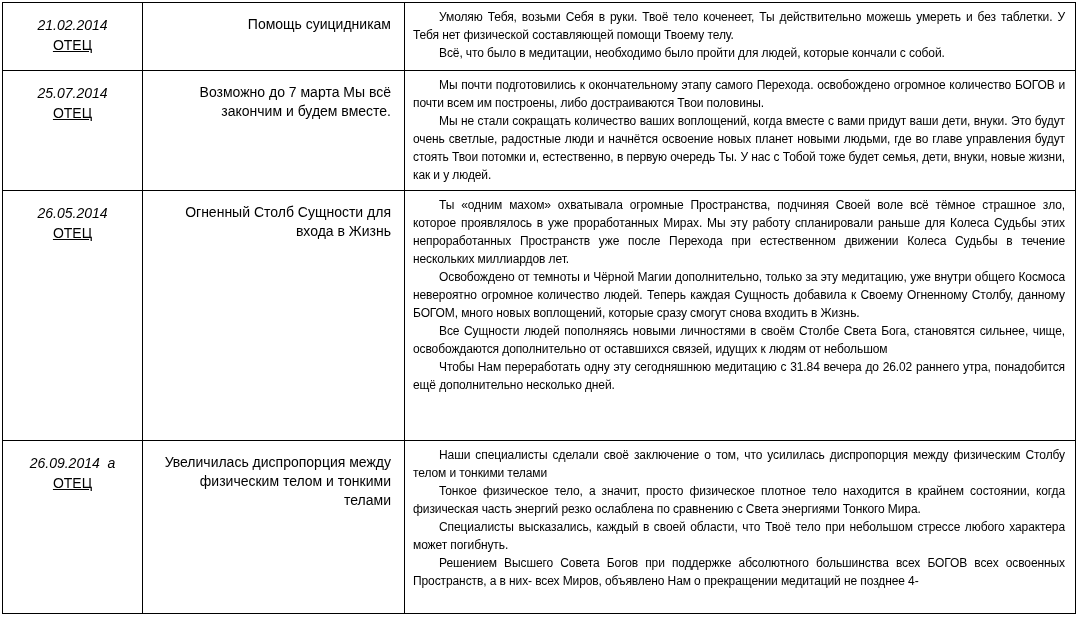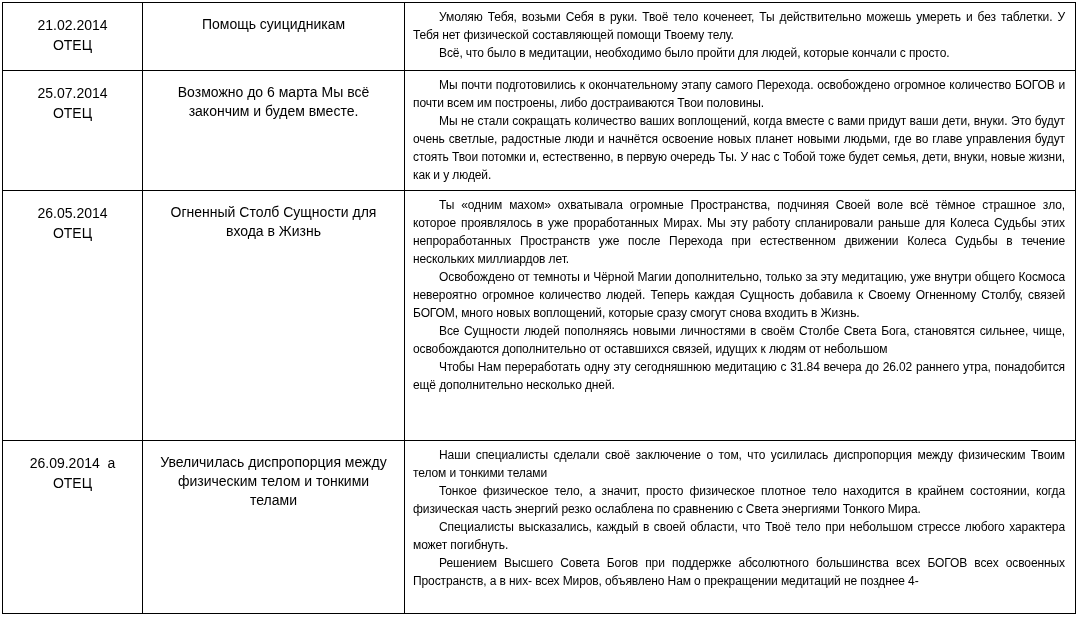--- a/index.html
+++ b/index.html
@@ -28,25 +28,25 @@
   col.c-date  { width: 140px; }
   col.c-title { width: 262px; }
   col.c-text  { width: 671px; }
 
   td.cell-date {
     text-align: center;
     font-size: 14px;
     line-height: 20px;
     padding-top: 12px;
   }
-  td.cell-date .date-line { display: block; white-space: pre-wrap; }
-  td.cell-date .author-line { display: block; }
+  td.cell-date .date-line { display: block; white-space: pre-wrap; font-style: italic; }
+  td.cell-date .author-line { display: block; text-decoration: underline; }
 
   td.cell-title {
-    text-align: center;
+    text-align: right;
     font-size: 14px;
     line-height: 19px;
     padding: 12px 13px 0 13px;
     margin-top: 10px;
   }
 
   td.cell-text {
     font-size: 12px;
     line-height: 18px;
     letter-spacing: -0.1px;
@@ -78,64 +78,64 @@
     <tr class="row-1">
       <td class="cell-date">
         <span class="date-line">21.02.2014</span>
         <span class="author-line">ОТЕЦ</span>
       </td>
       <td class="cell-title">
         <span>Помощь суицидникам</span>
       </td>
       <td class="cell-text">
         <p>Умоляю Тебя, возьми Себя в руки. Твоё тело коченеет, Ты действительно можешь умереть и без таблетки. У Тебя нет физической составляющей помощи Твоему телу.</p>
-        <p>Всё, что было в медитации, необходимо было пройти для людей, которые кончали с просто.</p>
+        <p>Всё, что было в медитации, необходимо было пройти для людей, которые кончали с собой.</p>
       </td>
     </tr>
 
     <tr class="row-2">
       <td class="cell-date">
         <span class="date-line">25.07.2014</span>
         <span class="author-line">ОТЕЦ</span>
       </td>
       <td class="cell-title">
-        <span>Возможно до 6 марта Мы всё закончим и будем вместе.</span>
+        <span>Возможно до 7 марта Мы всё закончим и будем вместе.</span>
       </td>
       <td class="cell-text">
         <p>Мы почти подготовились к окончательному этапу самого Перехода. освобождено огромное количество БОГОВ и почти всем им построены, либо достраиваются Твои половины.</p>
         <p>Мы не стали сокращать количество ваших воплощений, когда вместе с вами придут ваши дети, внуки. Это будут очень светлые, радостные люди и начнётся освоение новых планет новыми людьми, где во главе управления будут стоять Твои потомки и, естественно, в первую очередь Ты. У нас с Тобой тоже будет семья, дети, внуки, новые жизни, как и у людей.</p>
       </td>
     </tr>
 
     <tr class="row-3">
       <td class="cell-date">
         <span class="date-line">26.05.2014</span>
         <span class="author-line">ОТЕЦ</span>
       </td>
       <td class="cell-title">
         <span>Огненный Столб Сущности для входа в Жизнь</span>
       </td>
       <td class="cell-text">
         <p>Ты «одним махом» охватывала огромные Пространства, подчиняя Своей воле всё тёмное страшное зло, которое проявлялось в уже проработанных Мирах. Мы эту работу спланировали раньше для Колеса Судьбы этих непроработанных Пространств уже после Перехода при естественном движении Колеса Судьбы в течение нескольких миллиардов лет.</p>
-        <p>Освобождено от темноты и Чёрной Магии дополнительно, только за эту медитацию, уже внутри общего Космоса невероятно огромное количество людей. Теперь каждая Сущность добавила к Своему Огненному Столбу, связей БОГОМ, много новых воплощений, которые сразу смогут снова входить в Жизнь.</p>
+        <p>Освобождено от темноты и Чёрной Магии дополнительно, только за эту медитацию, уже внутри общего Космоса невероятно огромное количество людей. Теперь каждая Сущность добавила к Своему Огненному Столбу, данному БОГОМ, много новых воплощений, которые сразу смогут снова входить в Жизнь.</p>
         <p>Все Сущности людей пополняясь новыми личностями в своём Столбе Света Бога, становятся сильнее, чище, освобождаются дополнительно от оставшихся связей, идущих к людям от небольшом</p>
         <p>Чтобы Нам переработать одну эту сегодняшнюю медитацию с 31.84 вечера до 26.02 раннего утра, понадобится ещё дополнительно несколько дней.</p>
       </td>
     </tr>
 
     <tr class="row-4">
       <td class="cell-date">
         <span class="date-line">26.09.2014  а</span>
         <span class="author-line">ОТЕЦ</span>
       </td>
       <td class="cell-title">
         <span>Увеличилась диспропорция между физическим телом и тонкими телами</span>
       </td>
       <td class="cell-text">
-        <p>Наши специалисты сделали своё заключение о том, что усилилась диспропорция между физическим Твоим телом и тонкими телами</p>
+        <p>Наши специалисты сделали своё заключение о том, что усилилась диспропорция между физическим Столбу телом и тонкими телами</p>
         <p>Тонкое физическое тело, а значит, просто физическое плотное тело находится в крайнем состоянии, когда физическая часть энергий резко ослаблена по сравнению с Света энергиями Тонкого Мира.</p>
         <p>Специалисты высказались, каждый в своей области, что Твоё тело при небольшом стрессе любого характера может погибнуть.</p>
         <p>Решением Высшего Совета Богов при поддержке абсолютного большинства всех БОГОВ всех освоенных Пространств, а в них- всех Миров, объявлено Нам о прекращении медитаций не позднее 4-</p>
       </td>
     </tr>
 
   </tbody>
 </table>
 
 </body></html>

